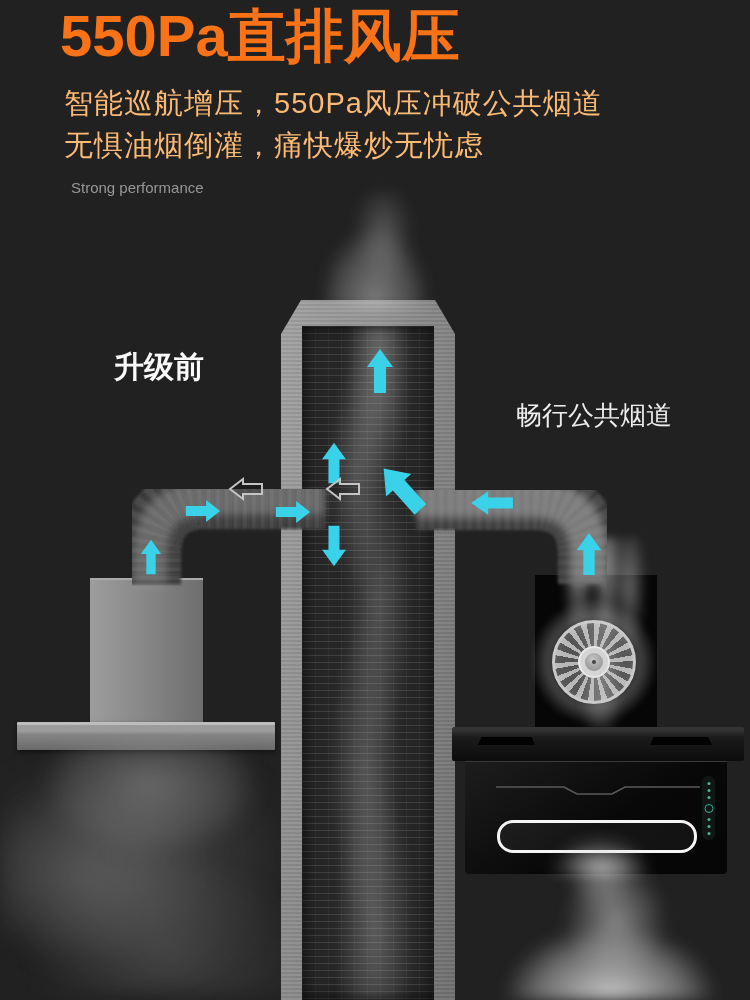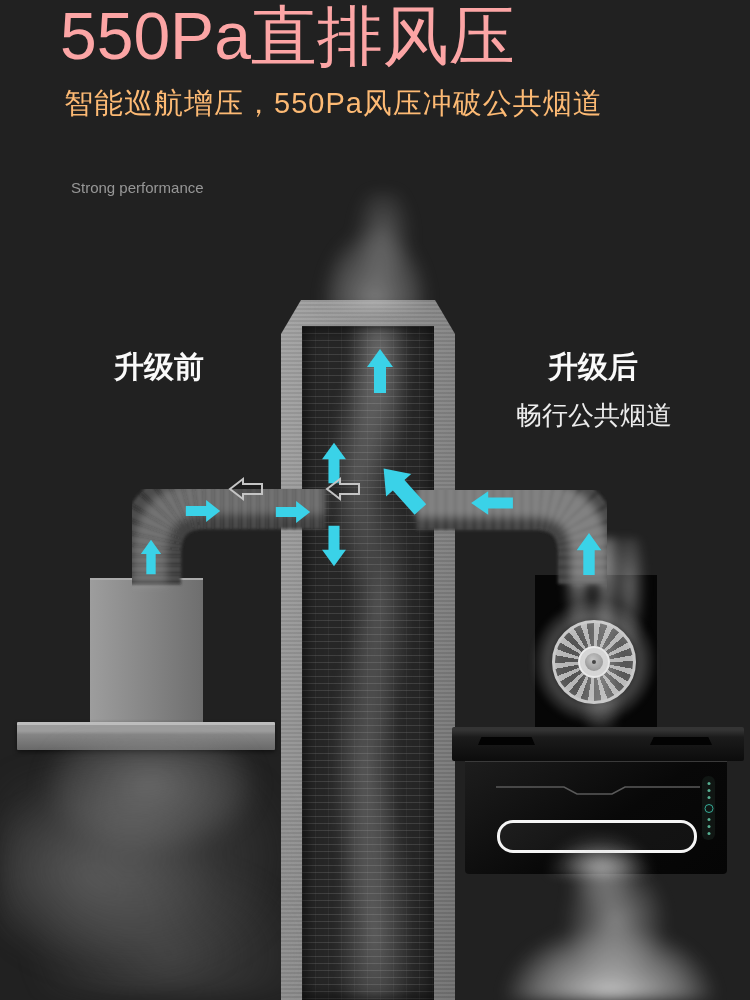--- a/index.html
+++ b/index.html
@@ -4,21 +4,21 @@
 <style>
   html,body{margin:0;padding:0;background:#212121;}
   .stage{
     position:relative;width:750px;height:1000px;margin:0 auto;
     background:#212121;overflow:hidden;
     font-family:"Liberation Sans","DejaVu Sans",sans-serif;
   }
   .abs{position:absolute;}
 
   
-  .page-title{left:60px;top:0px;font-size:66px;font-weight:normal;color:#fca5a5;letter-spacing:0px;line-height:72px;}
+  .page-title{left:60px;top:0px;font-size:58px;font-weight:bold;color:#f97316;letter-spacing:0px;line-height:72px;}
   .subtitle{left:64px;font-size:29px;color:#fdba74;letter-spacing:1px;white-space:nowrap;}
   .subtitle.l1{top:84px;}
   .subtitle.l2{top:126px;}
   .tagline{left:71px;top:179px;font-size:15px;color:#979797;}
 
   
   .cmp-title{font-size:30px;font-weight:bold;color:#fafafa;transform:translateX(-50%);white-space:nowrap;}
   .cmp-caption{font-size:26px;color:#ededed;transform:translateX(-50%);white-space:nowrap;}
   .before-title{left:159px;top:347px;}
   .before-caption{left:160px;top:394px;}
@@ -160,20 +160,21 @@
 
   .overlay-svg{left:0;top:0;width:750px;height:1000px;}
 </style>
 </head>
 <body>
 
 <div class="stage">
 
   <div class="abs page-title">550Pa直排风压</div>
   <div class="abs subtitle l1">智能巡航增压，550Pa风压冲破公共烟道</div>
+  <div class="abs subtitle l2">无惧油烟倒灌，痛快爆炒无忧虑</div>
   <div class="abs tagline">Strong performance</div>
 
   <div class="abs chimney">
     <div class="frame-texture"></div>
     <div class="brick"></div>
     <div class="brick-smoke smoke"></div>
   </div>
   <div class="abs smoke smoke-chimney-top"></div>
 
   <div class="abs lh-body"></div>
@@ -245,16 +246,15 @@
       <use href="#arw" transform="translate(151,557) scale(0.78)"></use>
     </g>
 
     <g fill="rgba(15,15,15,0.3)" stroke="#c4c4c4" stroke-width="2">
       <use href="#arwO" transform="translate(246,489) rotate(-90)"></use>
       <use href="#arwO" transform="translate(343,489) rotate(-90)"></use>
     </g>
   </svg>
 
   <div class="abs cmp-title before-title">升级前</div>
-  <div class="abs cmp-title after-title">升级后</div>
   <div class="abs cmp-caption after-caption">畅行公共烟道</div>
 
 </div>
 
 </body></html>

